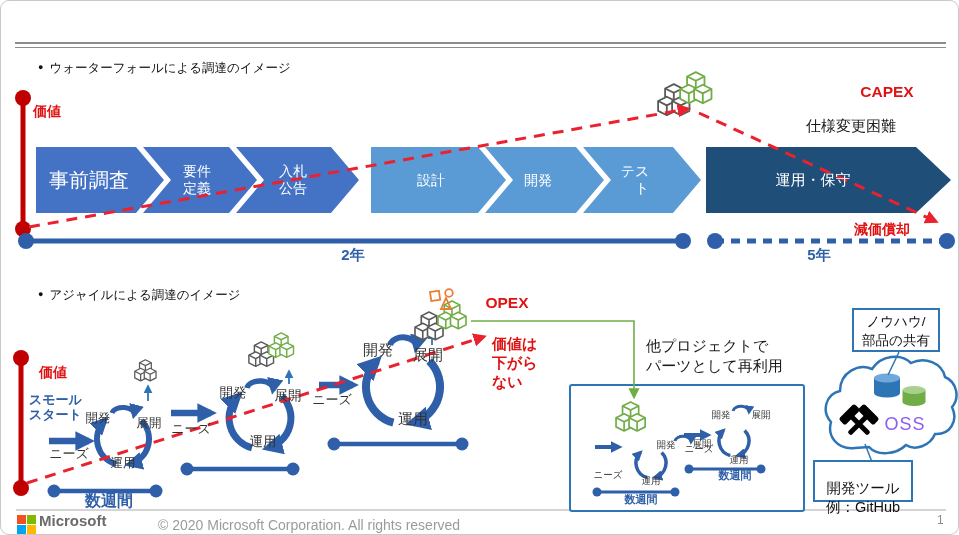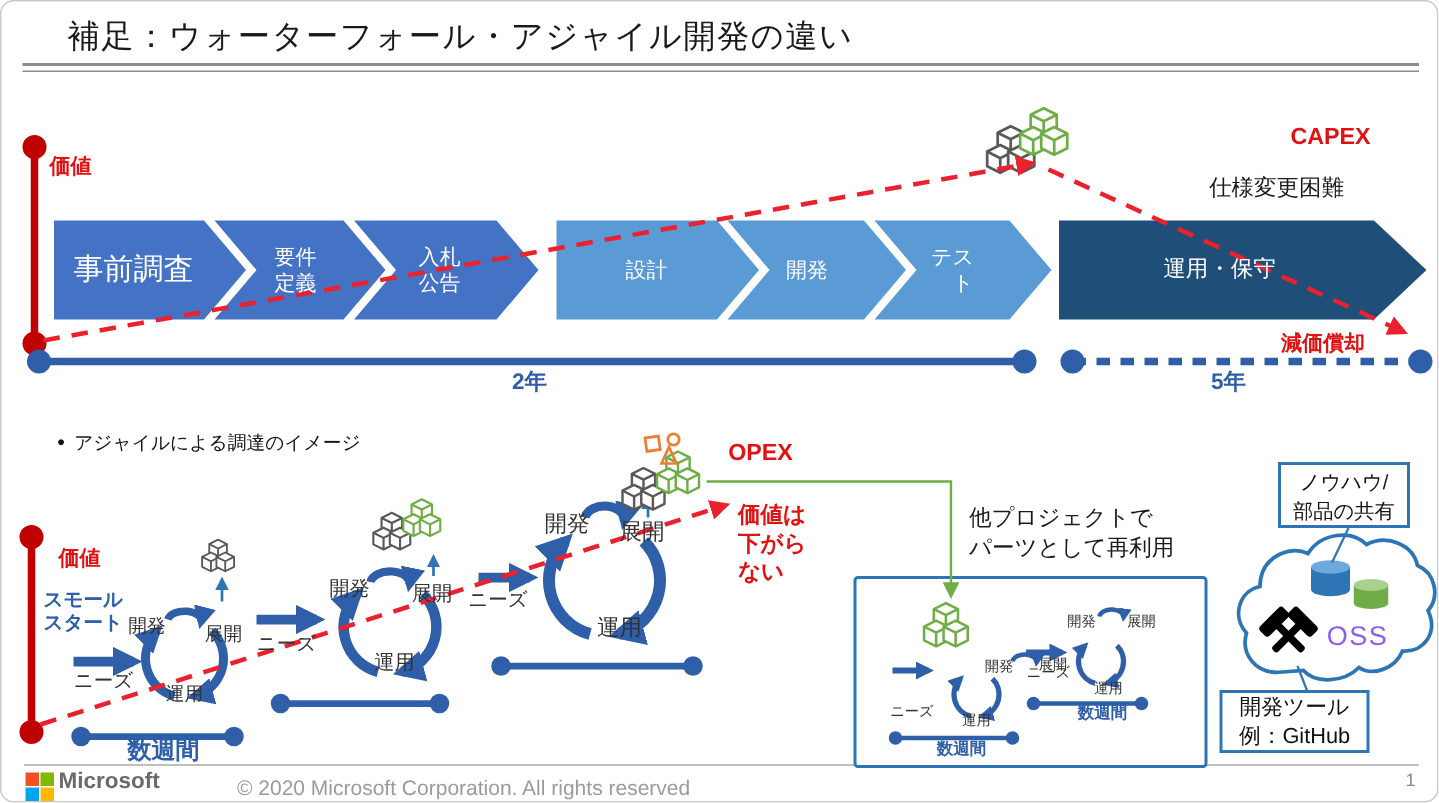--- a/index.html
+++ b/index.html
@@ -195,23 +195,25 @@
         <g transform="rotate(-45)">
           <rect x="-2.5" y="-13" width="5" height="27" rx="2"></rect>
           <rect x="-11" y="-18" width="22" height="9" rx="2.5"></rect>
         </g>
       </g>
       <path d="M 898 351 L 887 374" stroke="#2E75B6" stroke-width="1.5" fill="none"></path>
       <path d="M 864 443 L 871 461" stroke="#2E75B6" stroke-width="1.5" fill="none"></path>
     </g>
   </svg>
 
-  <div class="title">補足：ウォーターフォール・アジャイル開発の違い</div>
   <div class="rule"></div>
 
+  <div class="bullet-line" style="left:37px;top:59px">
+    <span class="dot">●</span><span>ウォーターフォールによる調達のイメージ</span>
+  </div>
   <div class="bullet-line" style="left:37px;top:286px">
     <span class="dot">●</span><span>アジャイルによる調達のイメージ</span>
   </div>
 
   <div class="lbl red" style="left:46px;top:110px;font-size:14px">価値</div>
   <div class="lbl white" style="left:88px;top:179px;font-size:20px">事前調査</div>
   <div class="lbl white" style="left:196px;top:179px;font-size:14px">要件
 定義</div>
   <div class="lbl white" style="left:292px;top:179px;font-size:14px">入札
 公告</div>
@@ -261,21 +263,21 @@
 
   <div class="lbl" style="left:720px;top:414px;font-size:9.5px;color:#333">開発</div>
   <div class="lbl" style="left:760px;top:414px;font-size:9.5px;color:#333">展開</div>
   <div class="lbl" style="left:738px;top:459px;font-size:9.5px;color:#333">運用</div>
   <div class="lbl" style="left:698px;top:448px;font-size:9.5px;color:#333">ニーズ</div>
   <div class="lbl navy" style="left:734px;top:475px;font-size:11px">数週間</div>
 
   <div class="box" style="left:851px;top:307px;width:88px;height:44px;font-size:13.5px;line-height:19px;padding-top:2px;color:#111">ノウハウ/
 部品の共有</div>
   <div class="lbl" style="left:904px;top:424px;font-size:18px;color:#8b5cf6;letter-spacing:1px">OSS</div>
-  <div class="box" style="left:812px;top:459px;width:100px;height:42px;font-size:14.5px;line-height:19px;padding-top:1px;color:#111">開発ツール
+  <div class="box" style="left:812px;top:459px;width:100px;height:42px;font-size:14.5px;line-height:19px;padding-top:17px;color:#111">開発ツール
 例：GitHub</div>
 
   <div class="mslogo">
     <span class="sq" style="background:#F25022"></span>
     <span class="sq" style="background:#7FBA00"></span>
     <span class="sq" style="background:#00A4EF"></span>
     <span class="sq" style="background:#FFB900"></span>
   </div>
   <div class="brand">Microsoft</div>
   <div class="copyr">© 2020 Microsoft Corporation. All rights reserved</div>

